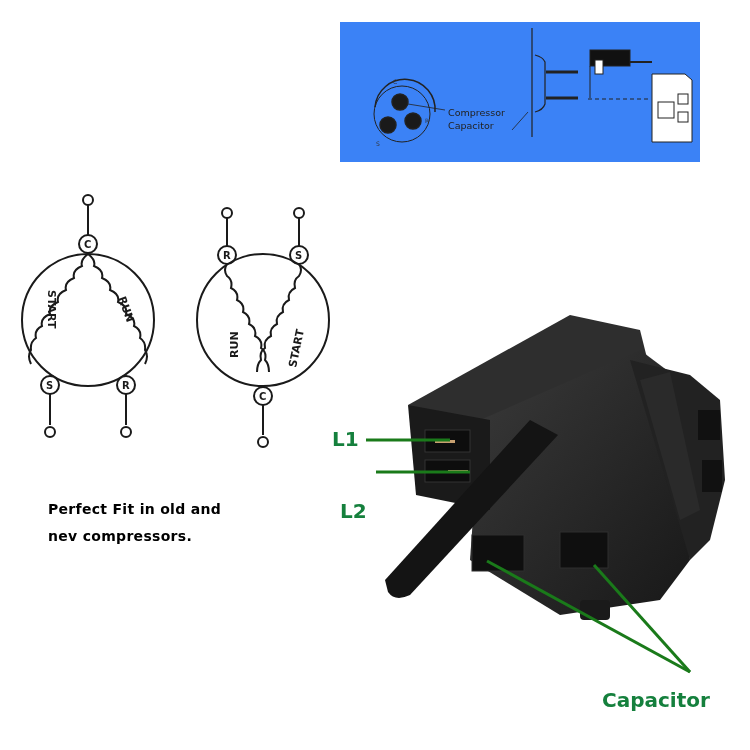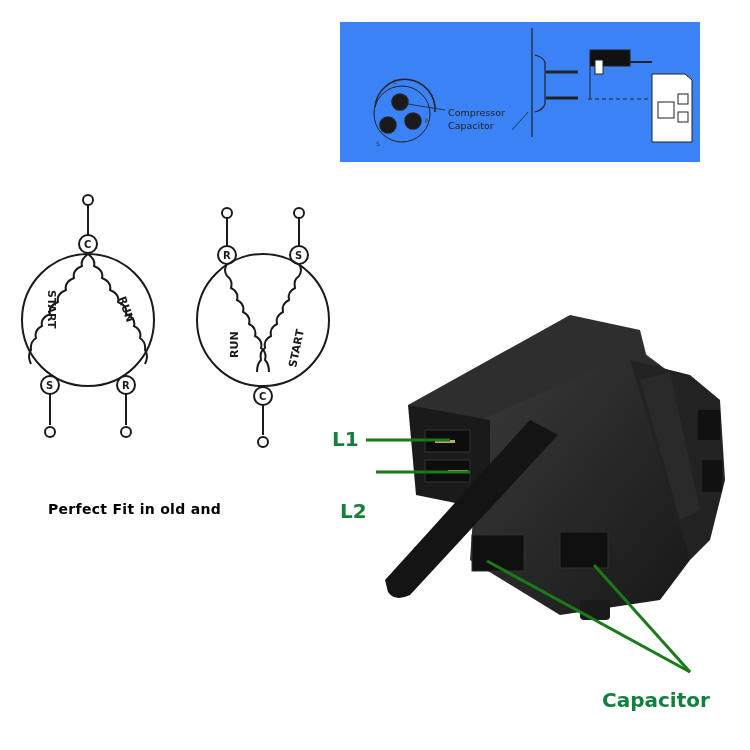--- a/index.html
+++ b/index.html
@@ -97,20 +97,21 @@
   </g>
   <text x="33" y="59" font-size="10" font-weight="bold" fill="#1a1a1a">R</text>
   <text x="105" y="59" font-size="10" font-weight="bold" fill="#1a1a1a">S</text>
   <text x="69" y="200" font-size="10" font-weight="bold" fill="#1a1a1a">C</text>
   <text x="0" y="0" font-size="11" font-weight="bold" fill="#1a1a1a" transform="translate(48,158) rotate(-90)">RUN</text>
   <text x="0" y="0" font-size="11" font-weight="bold" fill="#1a1a1a" transform="translate(106,168) rotate(-78)">START</text>
 </svg>
 
 <div class="abs tagline">
   <div>Perfect Fit in old and</div>
+  <div>nev compressors.</div>
 </div>
 
 <svg class="abs" style="left:380px; top:310px;" width="360" height="330" viewBox="0 0 360 330">
   <defs>
     <linearGradient id="bodyg" x1="0" y1="0" x2="1" y2="1">
       <stop offset="0" stop-color="#3a3a3a"></stop>
       <stop offset="1" stop-color="#181818"></stop>
     </linearGradient>
   </defs>
 

